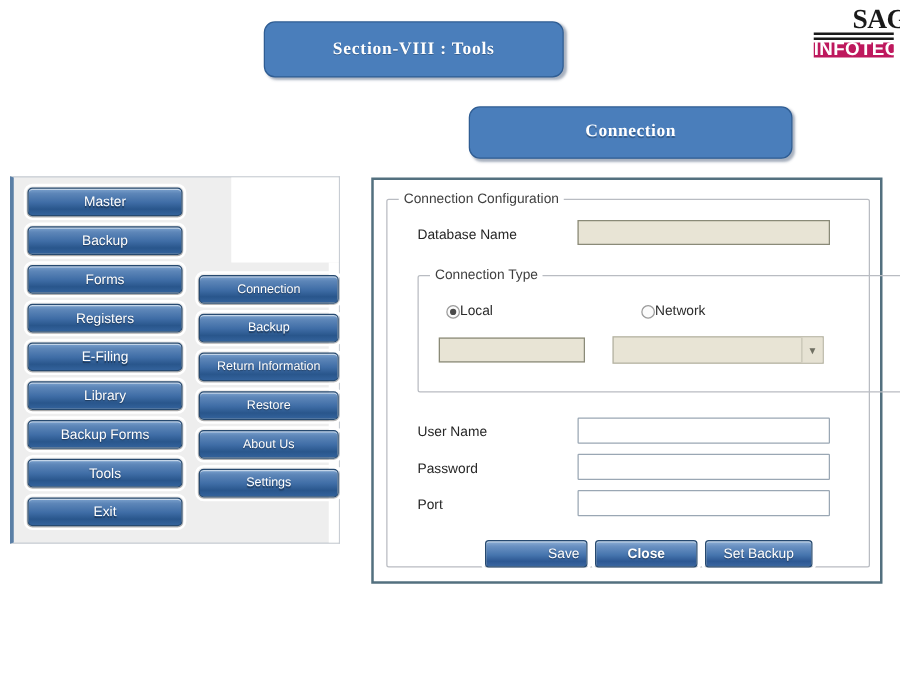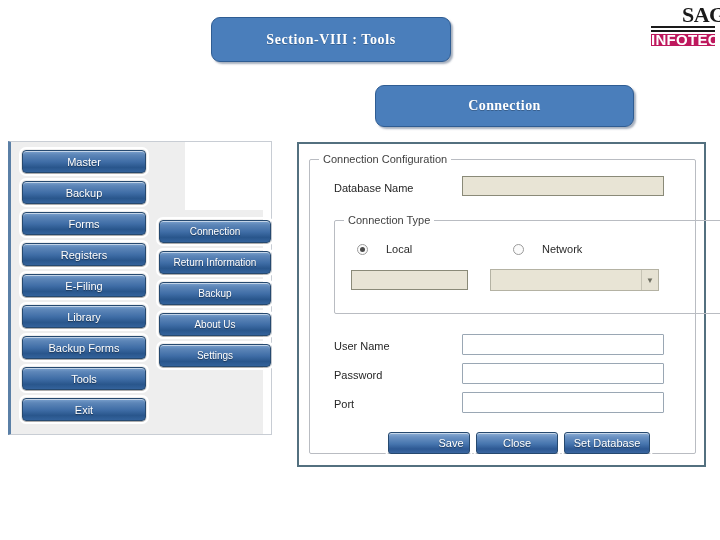--- a/index.html
+++ b/index.html
@@ -169,21 +169,21 @@
   .fcombo .arrow {
     width: 17px; height: 20px;
     background: #e6e2d3;
     border-left: 1px solid #c6c3b4;
     display: flex; align-items: center; justify-content: center;
     font-size: 8px; color: #6f6f62;
   }
 
   .radio-wrap {
     position: absolute;
-    display: flex; align-items: center; gap: 18px;
+    display: flex; align-items: center; gap: 0;
     font-size: 11px; color: #2b2b2b;
   }
   .radio-dot {
     width: 11px; height: 11px; border-radius: 50%;
     border: 1px solid #9b9b9b; background: #fbfbfb;
     display: flex; align-items: center; justify-content: center;
   }
   .radio-dot.on::after {
     content: ""; width: 5px; height: 5px; border-radius: 50%;
     background: #4b4b4b;
@@ -240,22 +240,23 @@
       <div class="mbtn">Registers</div>
       <div class="mbtn">E-Filing</div>
       <div class="mbtn">Library</div>
       <div class="mbtn">Backup Forms</div>
       <div class="mbtn">Tools</div>
       <div class="mbtn">Exit</div>
     </div>
 
     <div class="menu-col" id="menu-col-right">
       <div class="mbtn">Connection</div>
+      <div class="mbtn">Backup</div>
       <div class="mbtn">Return Information</div>
-      <div class="mbtn">Backup</div>
+      <div class="mbtn">Restore</div>
       <div class="mbtn">About Us</div>
       <div class="mbtn">Settings</div>
     </div>
   </div>
 
   <div id="dialog">
 
     <div class="grp" id="grp-conn-config">
       <span class="grp-title">Connection Configuration</span>
 
@@ -285,18 +286,18 @@
       <span class="flabel" style="left:24px; top:180px;">User Name</span>
       <div class="finput plain" style="left:152px; top:174px; width:202px;"></div>
 
       <span class="flabel" style="left:24px; top:209px;">Password</span>
       <div class="finput plain" style="left:152px; top:203px; width:202px;"></div>
 
       <span class="flabel" style="left:24px; top:238px;">Port</span>
       <div class="finput plain" style="left:152px; top:232px; width:202px;"></div>
 
       <div class="dbtn" style="left:78px; top:272px; width:82px;padding-left:44px;">Save</div>
-      <div class="dbtn" style="left:166px; top:272px; width:82px;">Close</div>
-      <div class="dbtn" style="left:254px; top:272px; width:86px;">Set Database</div>
+      <div class="dbtn" style="left:166px; top:272px; width:82px;font-weight:bold;">Close</div>
+      <div class="dbtn" style="left:254px; top:272px; width:86px;">Set Backup</div>
     </div>
   </div>
 
 </div>
 
 </body></html>

